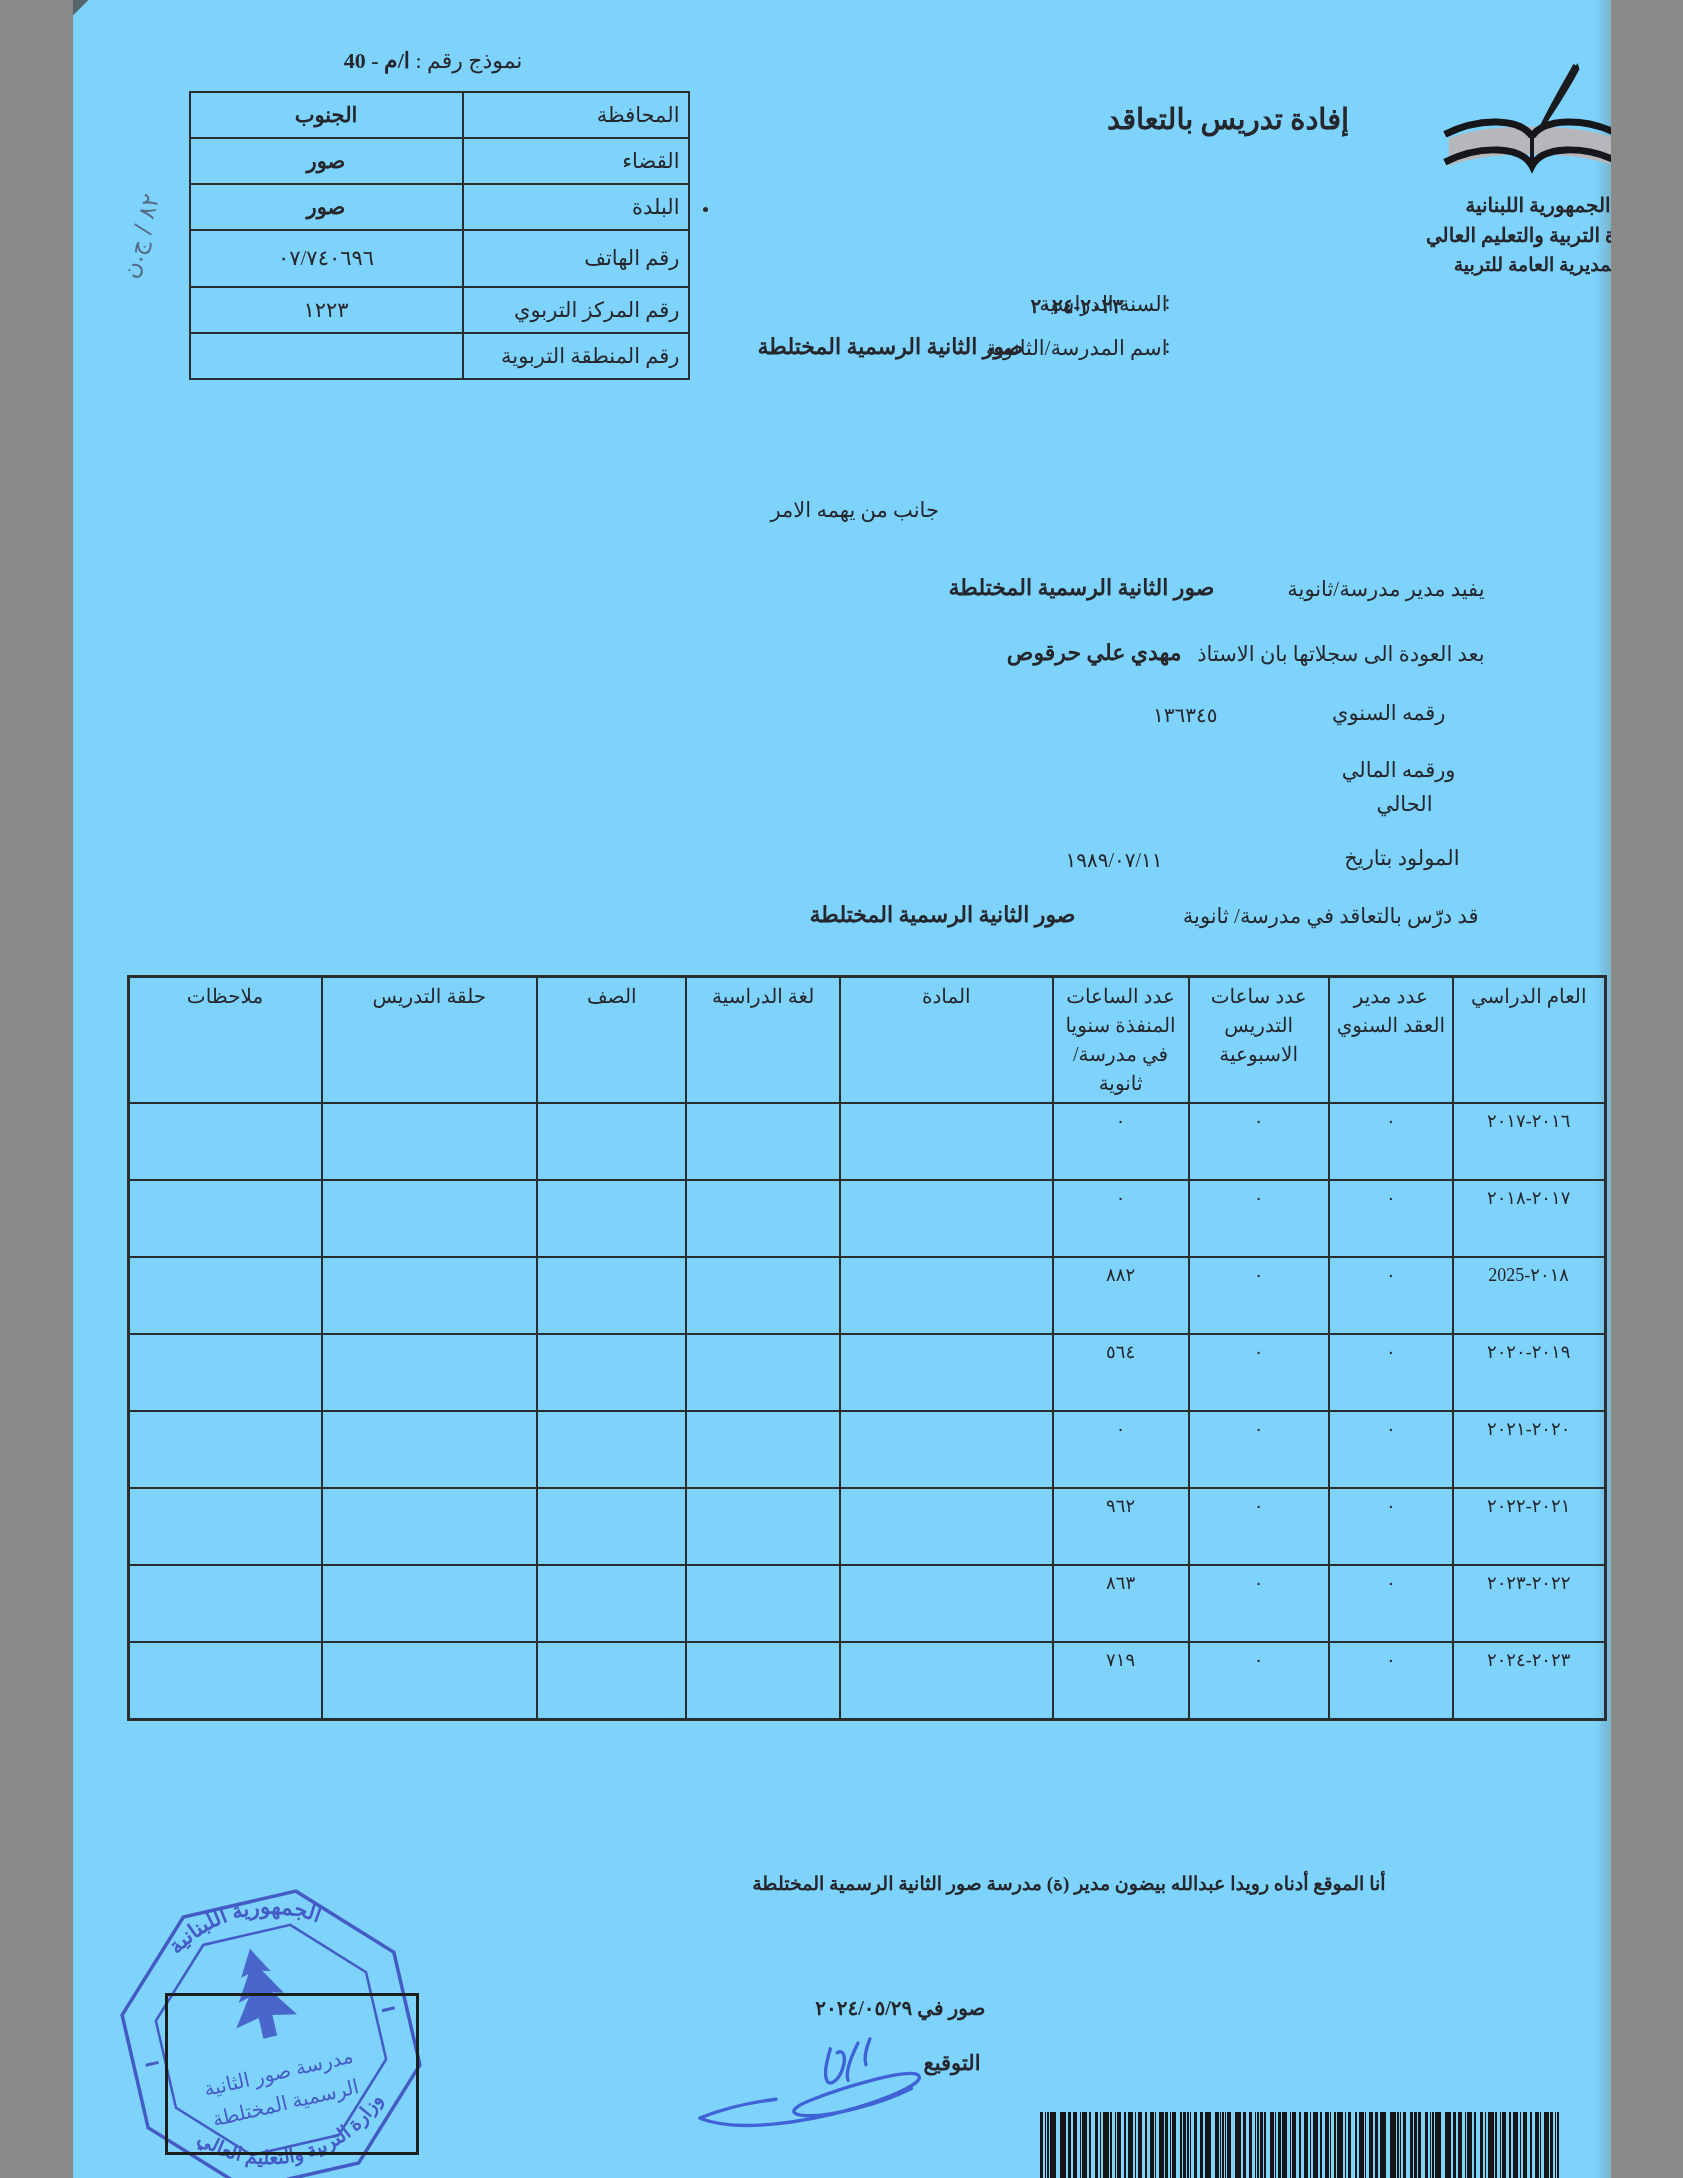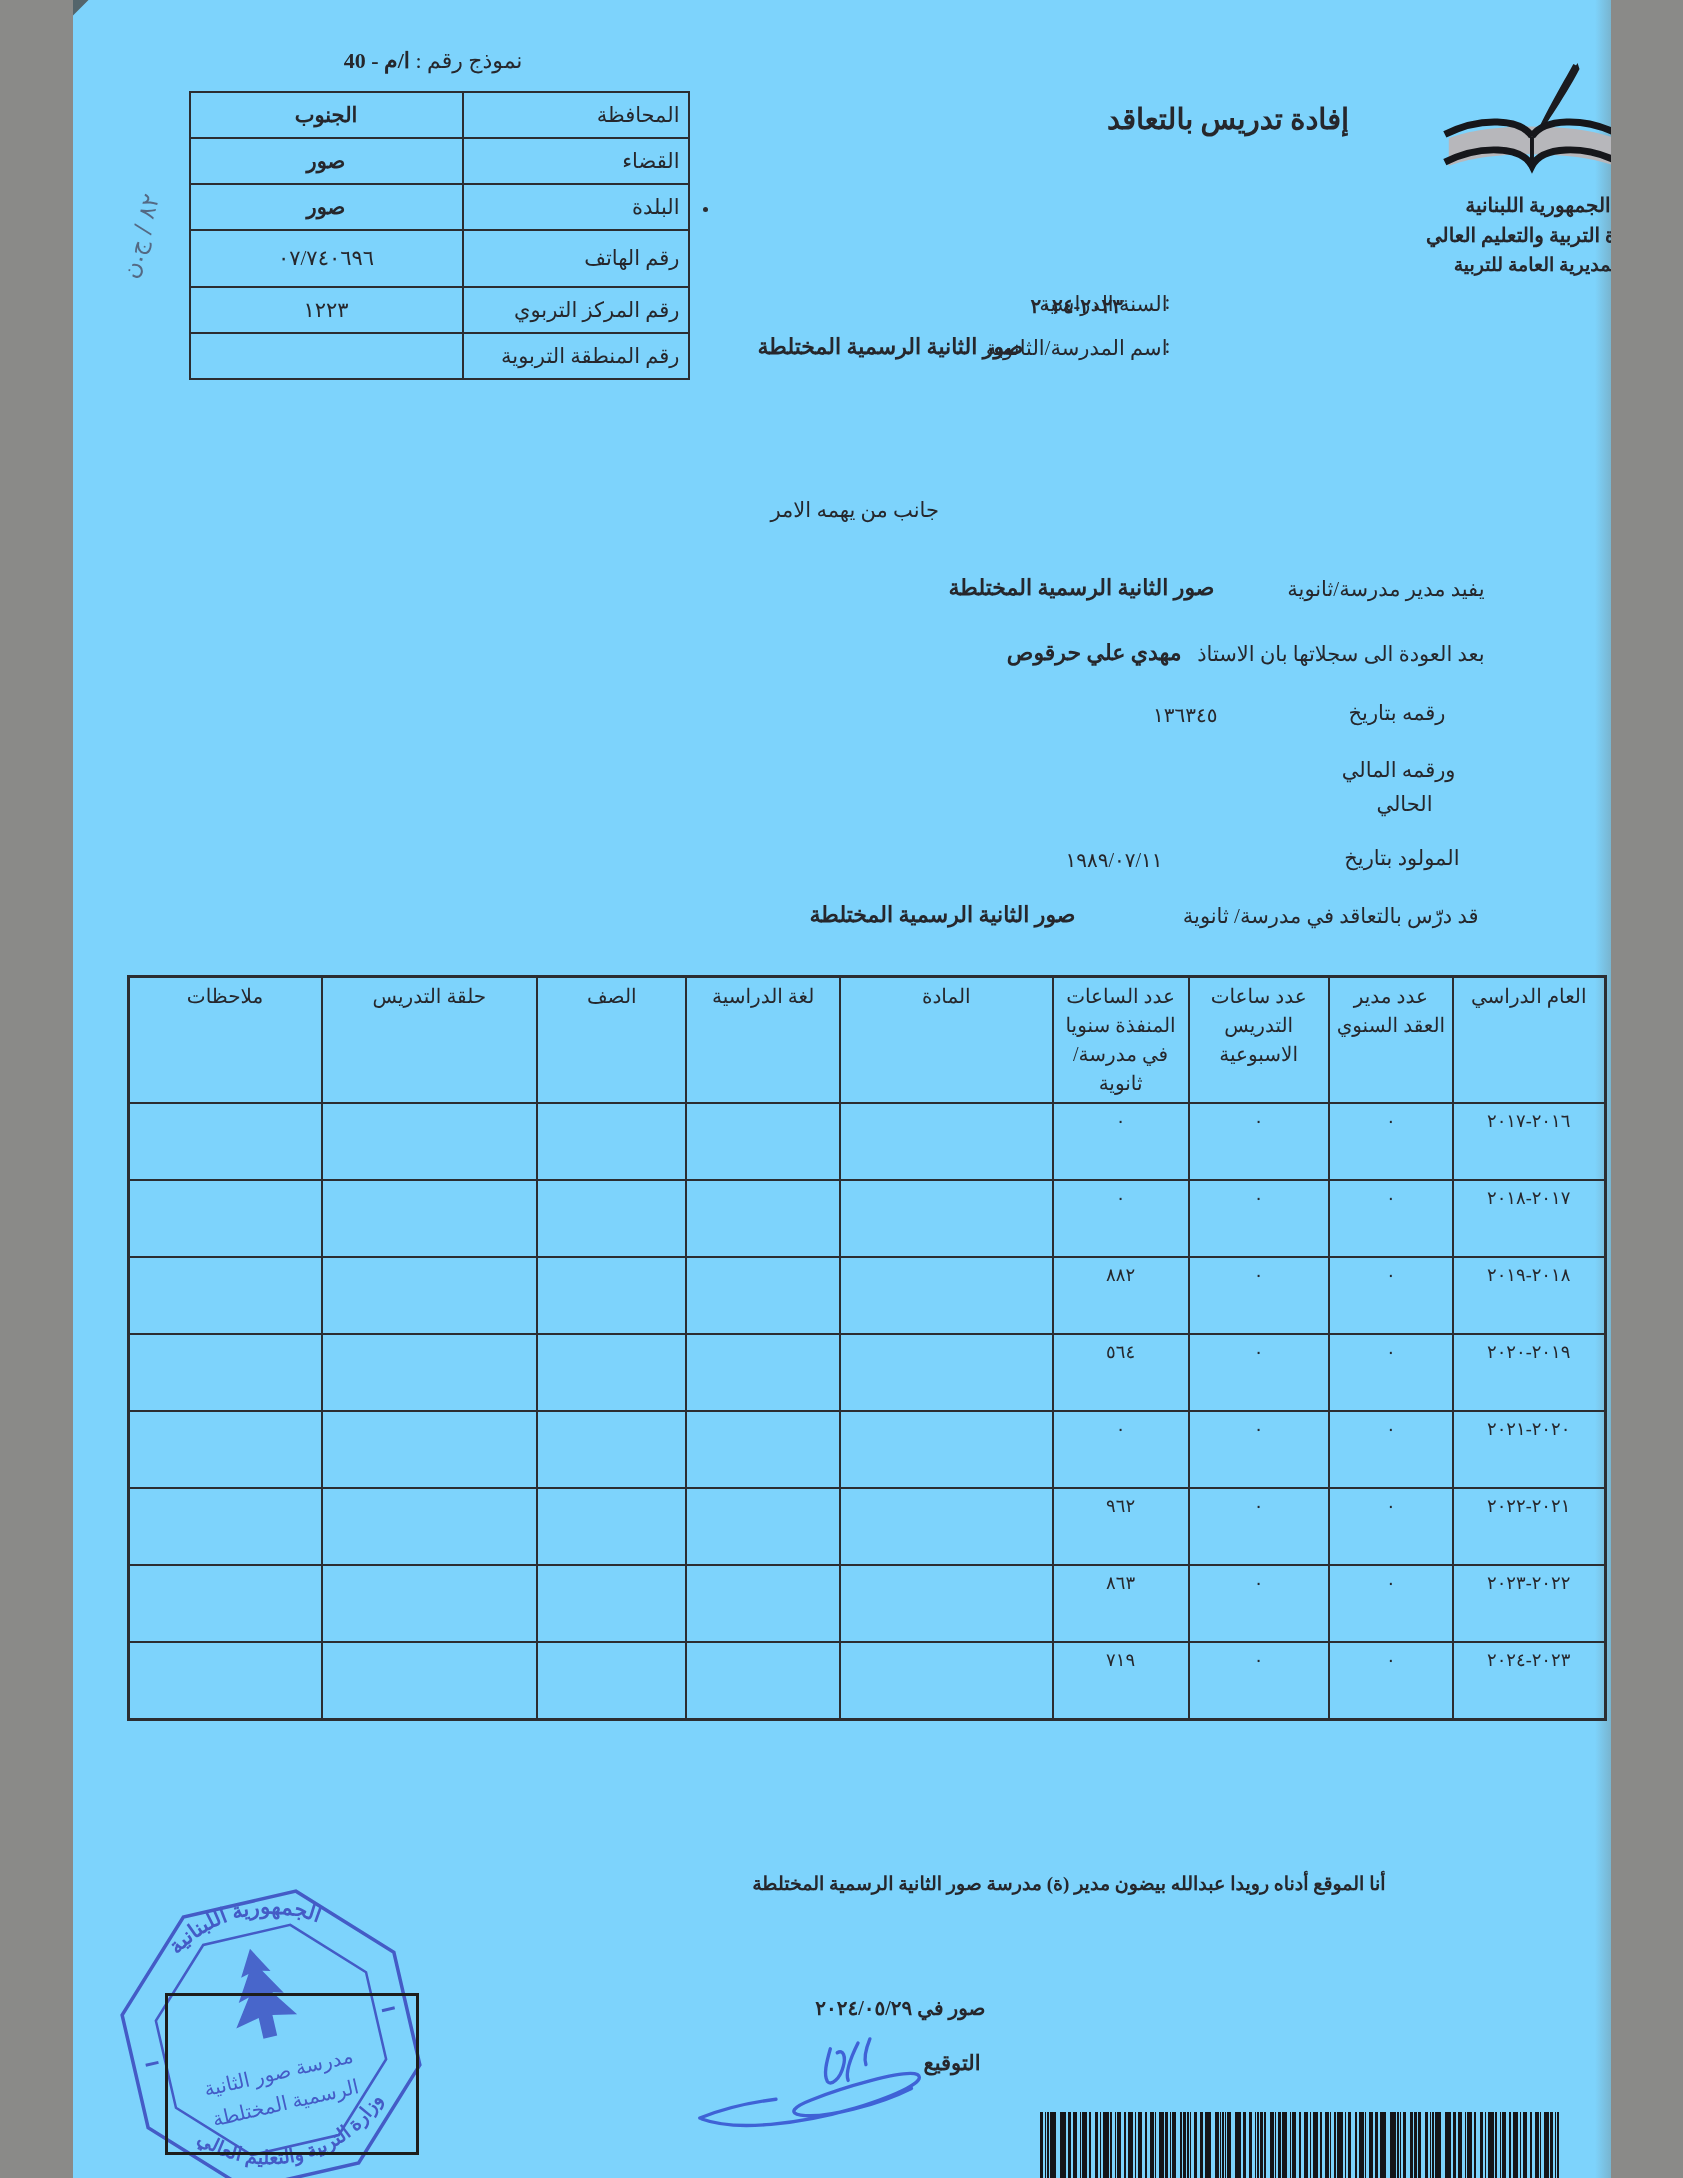--- a/index.html
+++ b/index.html
@@ -146,21 +146,21 @@
   <div class="abs b rtl" style="right:587px;top:334px;font-size:22px;">صور الثانية الرسمية المختلطة</div>
 
   <div class="abs rtl" style="left:698px;top:498px;font-size:21px;">جانب من يهمه الامر</div>
 
   <div class="abs rtl" style="right:126px;top:577px;font-size:21px;">يفيد مدير مدرسة/ثانوية</div>
   <div class="abs b rtl" style="right:396px;top:575px;font-size:22px;">صور الثانية الرسمية المختلطة</div>
 
   <div class="abs rtl" style="right:126px;top:642px;font-size:21px;">بعد العودة الى سجلاتها بان الاستاذ</div>
   <div class="abs b rtl" style="right:429px;top:640px;font-size:22px;">مهدي علي حرقوص</div>
 
-  <div class="abs rtl" style="right:165px;top:701px;font-size:21px;">رقمه بتاريخ</div>
+  <div class="abs rtl" style="right:165px;top:701px;font-size:21px;">رقمه السنوي</div>
   <div class="abs" style="right:393px;top:703px;font-size:20px;"><span class="num">١٣٦٣٤٥</span></div>
 
   <div class="abs rtl" style="right:155px;top:758px;font-size:21px;">ورقمه المالي</div>
   <div class="abs rtl" style="right:178px;top:792px;font-size:21px;">الحالي</div>
 
   <div class="abs rtl" style="right:151px;top:846px;font-size:21px;">المولود بتاريخ</div>
   <div class="abs" style="right:448px;top:848px;font-size:20px;"><span class="num">١٩٨٩/٠٧/١١</span></div>
 
   <div class="abs rtl" style="right:132px;top:904px;font-size:21px;">قد درّس بالتعاقد في مدرسة/ ثانوية</div>
   <div class="abs b rtl" style="right:535px;top:902px;font-size:22px;">صور الثانية الرسمية المختلطة</div>
@@ -207,21 +207,21 @@
         <td>٠</td>
         <td>٠</td>
         <td><span class="num">٠</span></td>
         <td></td>
         <td></td>
         <td></td>
         <td></td>
         <td></td>
       </tr>
       <tr>
-        <td><span class="num">٢٠١٩-٢٠١٨</span></td>
+        <td><span class="num">2025-٢٠١٨</span></td>
         <td>٠</td>
         <td>٠</td>
         <td><span class="num">٨٨٢</span></td>
         <td></td>
         <td></td>
         <td></td>
         <td></td>
         <td></td>
       </tr>
       <tr>

